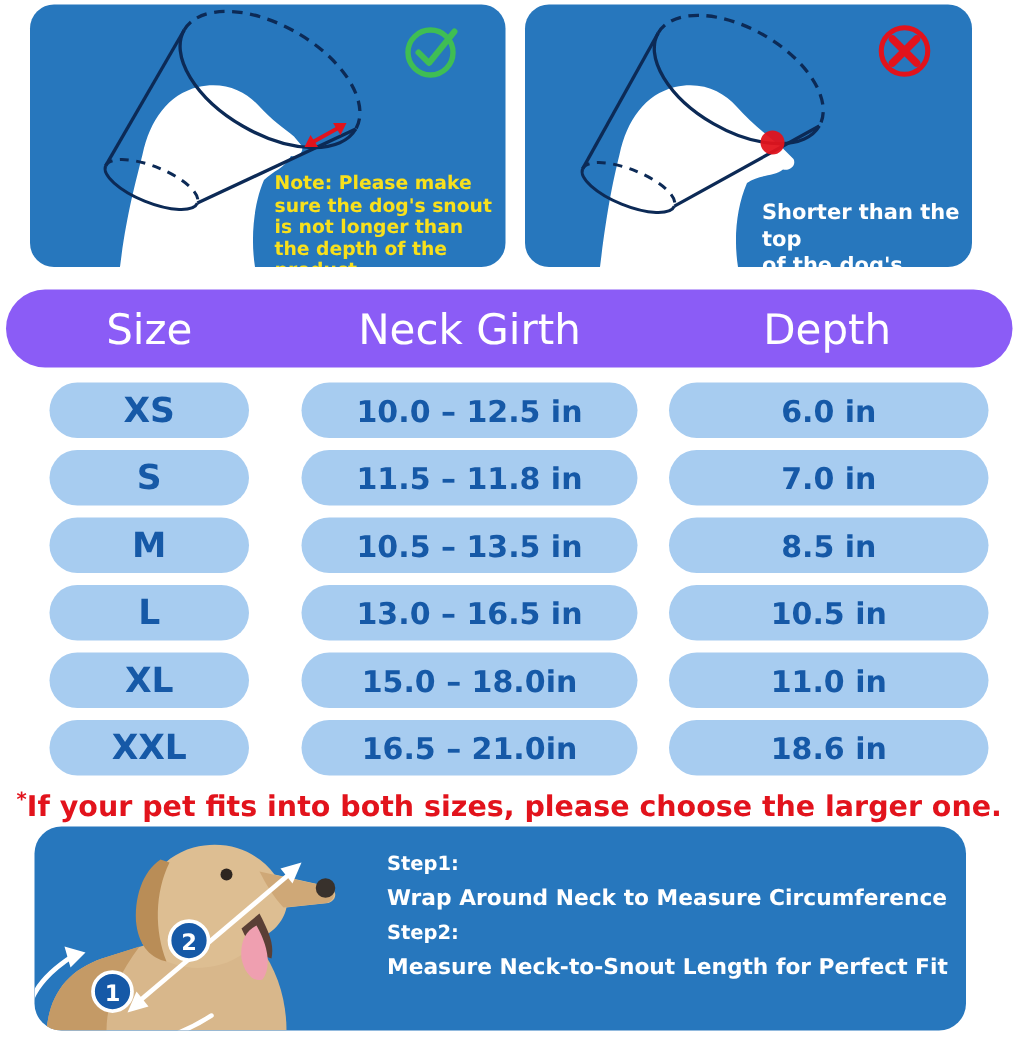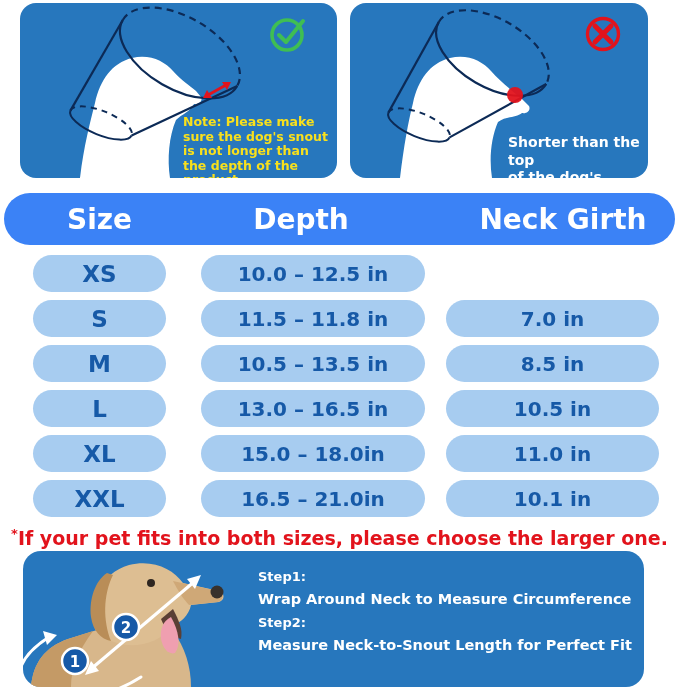--- a/index.html
+++ b/index.html
@@ -19,22 +19,22 @@
     position:absolute;left:163px;top:112px;width:152px;
     color:#f8e01c;font-weight:bold;font-size:12.5px;line-height:1.16;letter-spacing:0px;
   }
   .note-white{
     position:absolute;left:158px;top:131px;width:140px;
     color:#ffffff;font-weight:bold;font-size:14px;line-height:1.25;
   }
   
   .header-bar{
     position:absolute;left:4px;top:193px;width:671px;height:52px;
-    background:#3b82f6;border-radius:26px;display:flex;align-items:center;
-    color:#ffffff;font-weight:bold;font-size:28px;justify-content:space-between;
+    background:#8b5cf6;border-radius:26px;display:flex;align-items:center;
+    color:#ffffff;font-weight:normal;font-size:28px;
   }
   .hcell{text-align:center;}
   .hcell.c1{width:133px;margin-left:29px;}
   .hcell.c2{width:224px;margin-left:35px;}
   .hcell.c3{width:213px;margin-left:20px;}
   .trow{position:absolute;left:0;width:679px;height:37px;}
   .pill{
     position:absolute;height:37px;background:#a7ccf0;border-radius:19px;
     display:flex;align-items:center;justify-content:center;
     color:#1659a7;font-weight:bold;
@@ -112,27 +112,28 @@
       <path d="M 13,13 L 29,29 M 29,13 L 13,29" fill="none" stroke="#e2131c" stroke-width="5" stroke-linecap="round"></path>
     </svg>
     <div class="note-white">
       <div>Shorter than the top</div>
       <div>of the dog's snout</div>
     </div>
   </div>
 
   <div class="header-bar">
     <div class="hcell c1">Size</div>
+    <div class="hcell c2">Neck Girth</div>
     <div class="hcell c3">Depth</div>
-    <div class="hcell c2">Neck Girth</div>
   </div>
 
   <div class="trow" style="top:255px">
     <div class="pill c1">XS</div>
     <div class="pill c2">10.0 – 12.5 in</div>
+    <div class="pill c3">6.0 in</div>
   </div>
   <div class="trow" style="top:300px">
     <div class="pill c1">S</div>
     <div class="pill c2">11.5 – 11.8 in</div>
     <div class="pill c3">7.0 in</div>
   </div>
   <div class="trow" style="top:345px">
     <div class="pill c1">M</div>
     <div class="pill c2">10.5 – 13.5 in</div>
     <div class="pill c3">8.5 in</div>
@@ -143,21 +144,21 @@
     <div class="pill c3">10.5 in</div>
   </div>
   <div class="trow" style="top:435px">
     <div class="pill c1">XL</div>
     <div class="pill c2">15.0 – 18.0in</div>
     <div class="pill c3">11.0 in</div>
   </div>
   <div class="trow" style="top:480px">
     <div class="pill c1">XXL</div>
     <div class="pill c2">16.5 – 21.0in</div>
-    <div class="pill c3">10.1 in</div>
+    <div class="pill c3">18.6 in</div>
   </div>
 
   <div class="warning"><sup>*</sup><span>If your pet fits into both sizes, please choose the larger one.</span></div>
 
   <div class="bottom-panel">
     <svg class="dog" width="235" height="136" viewBox="0 0 235 136">
 
       <path d="M 8,136 C 10,112 22,96 45,88 L 90,74 L 150,80 C 162,96 168,116 168,136 Z" fill="#d8b78b"></path>
       <path d="M 8,136 C 10,112 22,96 45,88 L 70,80 C 55,100 48,118 48,136 Z" fill="#c49a66"></path>
 

